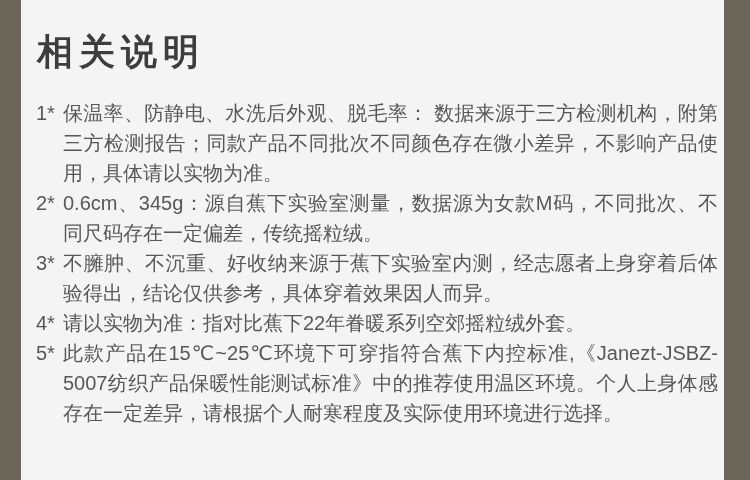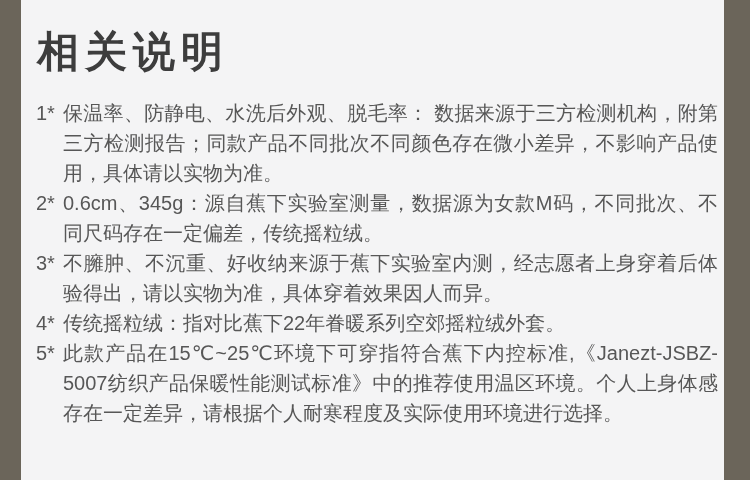--- a/index.html
+++ b/index.html
@@ -27,21 +27,21 @@
   .side-bar.left  { left: 0;  width: 21px; }
   .side-bar.right { right: 0; width: 26px; }
   .content {
     position: absolute;
     left: 21px; right: 26px; top: 0; bottom: 0;
     box-sizing: border-box;
     padding: 18px 6px 0 15px;
   }
   .title {
     margin: 10px 0 22px 1px;
-    font-size: 42px;
+    font-size: 36px;
     line-height: 48px;
     font-weight: 700;
     color: var(--title);
     letter-spacing: 6px;
   }
   .notes { }
   .note {
     position: relative;
     padding-left: 27px;
     font-size: 20px;
@@ -69,26 +69,26 @@
     <span class="text">保温率、防静电、水洗后外观、脱毛率： 数据来源于三方检测机构，附第三方检测报告；同款产品不同批次不同颜色存在微小差异，不影响产品使用，具体请以实物为准。</span>
   </div>
 
   <div class="note">
     <span class="marker">2*</span>
     <span class="text">0.6cm、345g：源自蕉下实验室测量，数据源为女款M码，不同批次、不同尺码存在一定偏差，传统摇粒绒。</span>
   </div>
 
   <div class="note">
     <span class="marker">3*</span>
-    <span class="text">不臃肿、不沉重、好收纳来源于蕉下实验室内测，经志愿者上身穿着后体验得出，请以实物为准，具体穿着效果因人而异。</span>
+    <span class="text">不臃肿、不沉重、好收纳来源于蕉下实验室内测，经志愿者上身穿着后体验得出，结论仅供参考，具体穿着效果因人而异。</span>
   </div>
 
   <div class="note">
     <span class="marker">4*</span>
-    <span class="text">传统摇粒绒：指对比蕉下22年眷暖系列空郊摇粒绒外套。</span>
+    <span class="text">请以实物为准：指对比蕉下22年眷暖系列空郊摇粒绒外套。</span>
   </div>
 
   <div class="note">
     <span class="marker">5*</span>
     <span class="text">此款产品在15℃~25℃环境下可穿指符合蕉下内控标准,《Janezt-JSBZ-5007纺织产品保暖性能测试标准》中的推荐使用温区环境。个人上身体感存在一定差异，请根据个人耐寒程度及实际使用环境进行选择。</span>
   </div>
 </div>
   </div>
   <div class="side-bar right"></div>
 </div>

